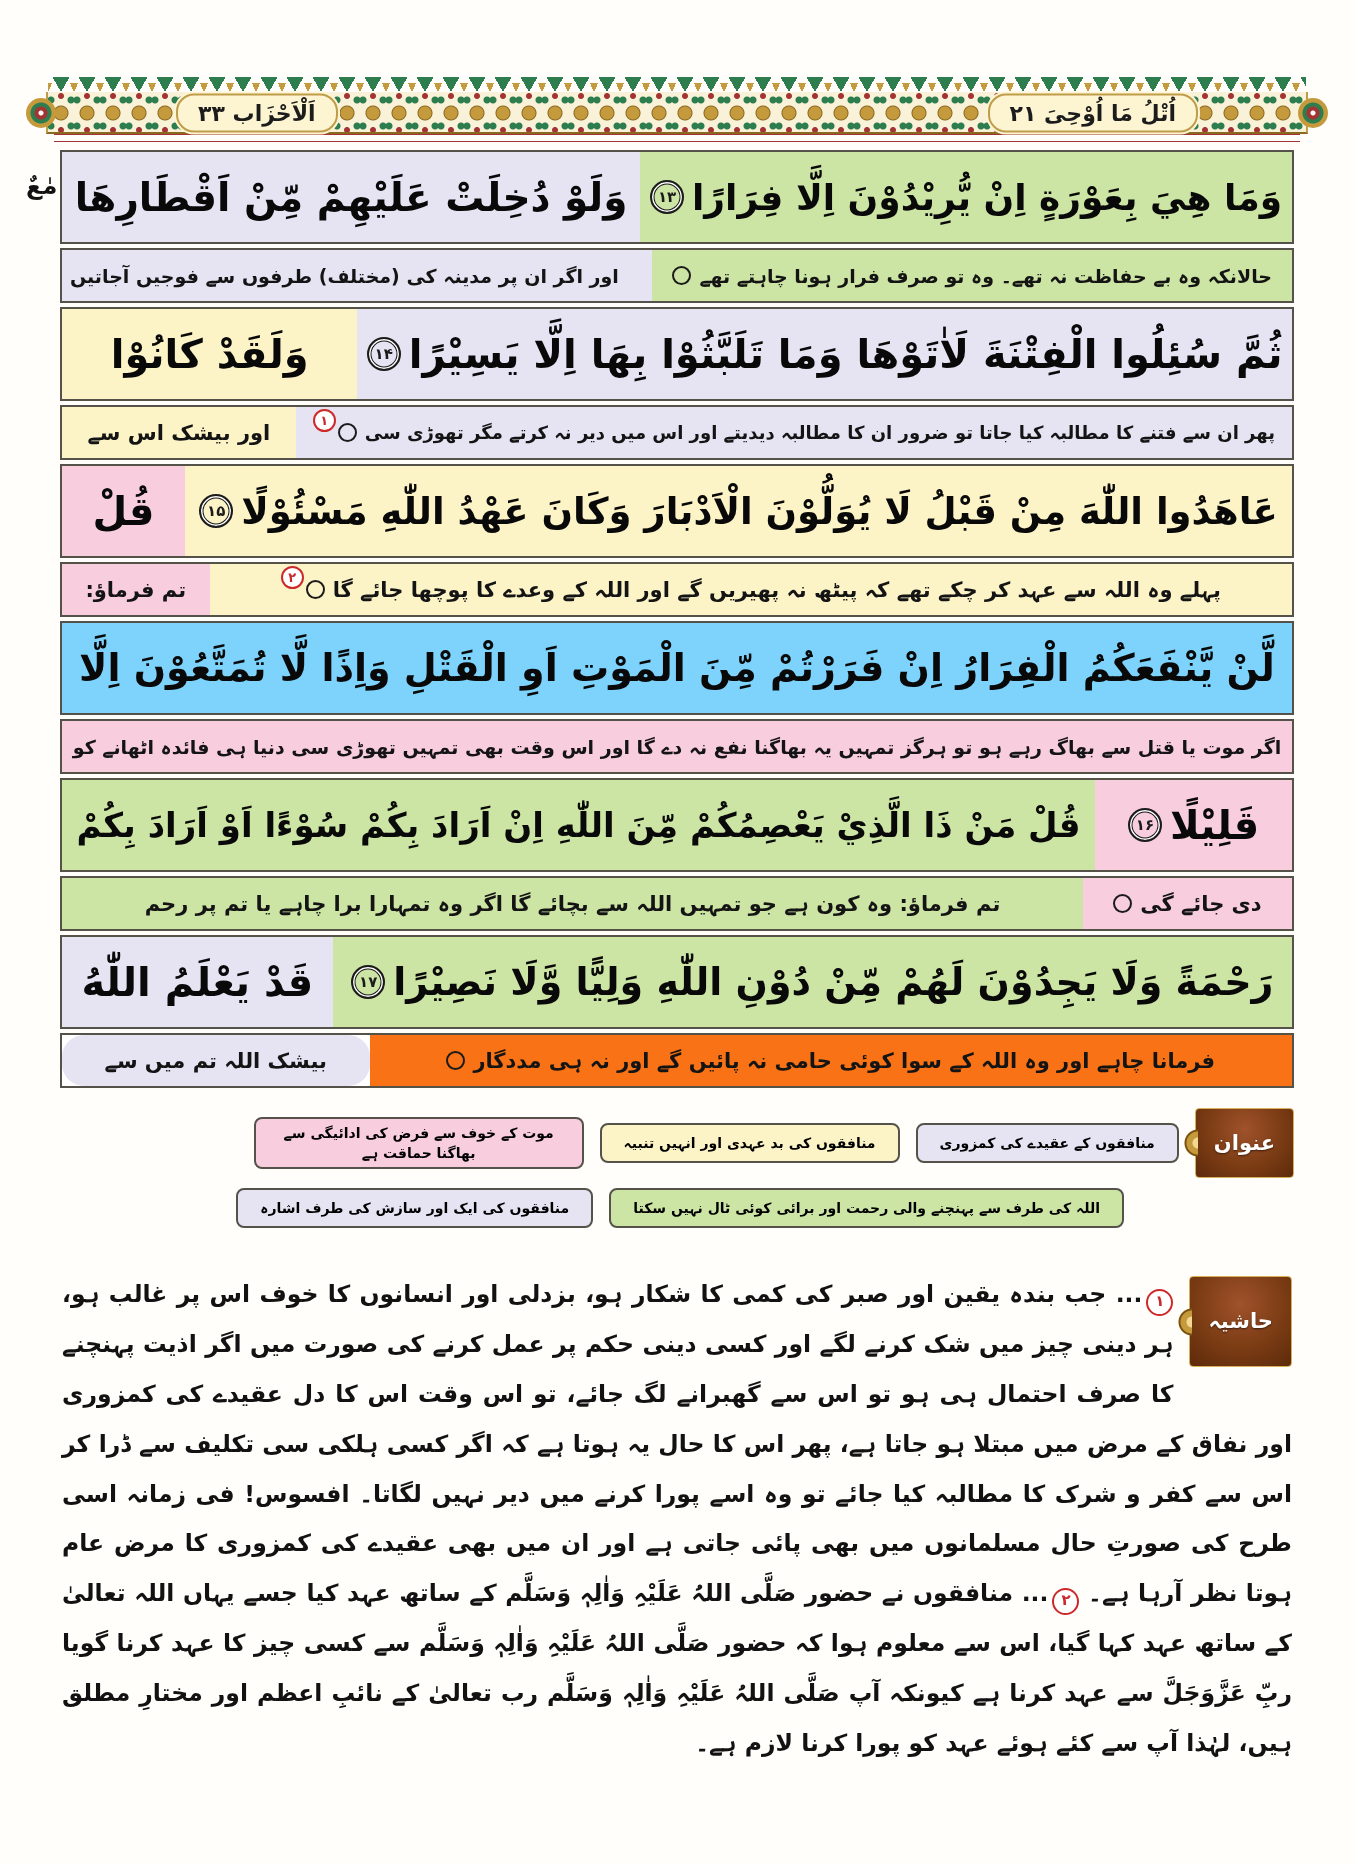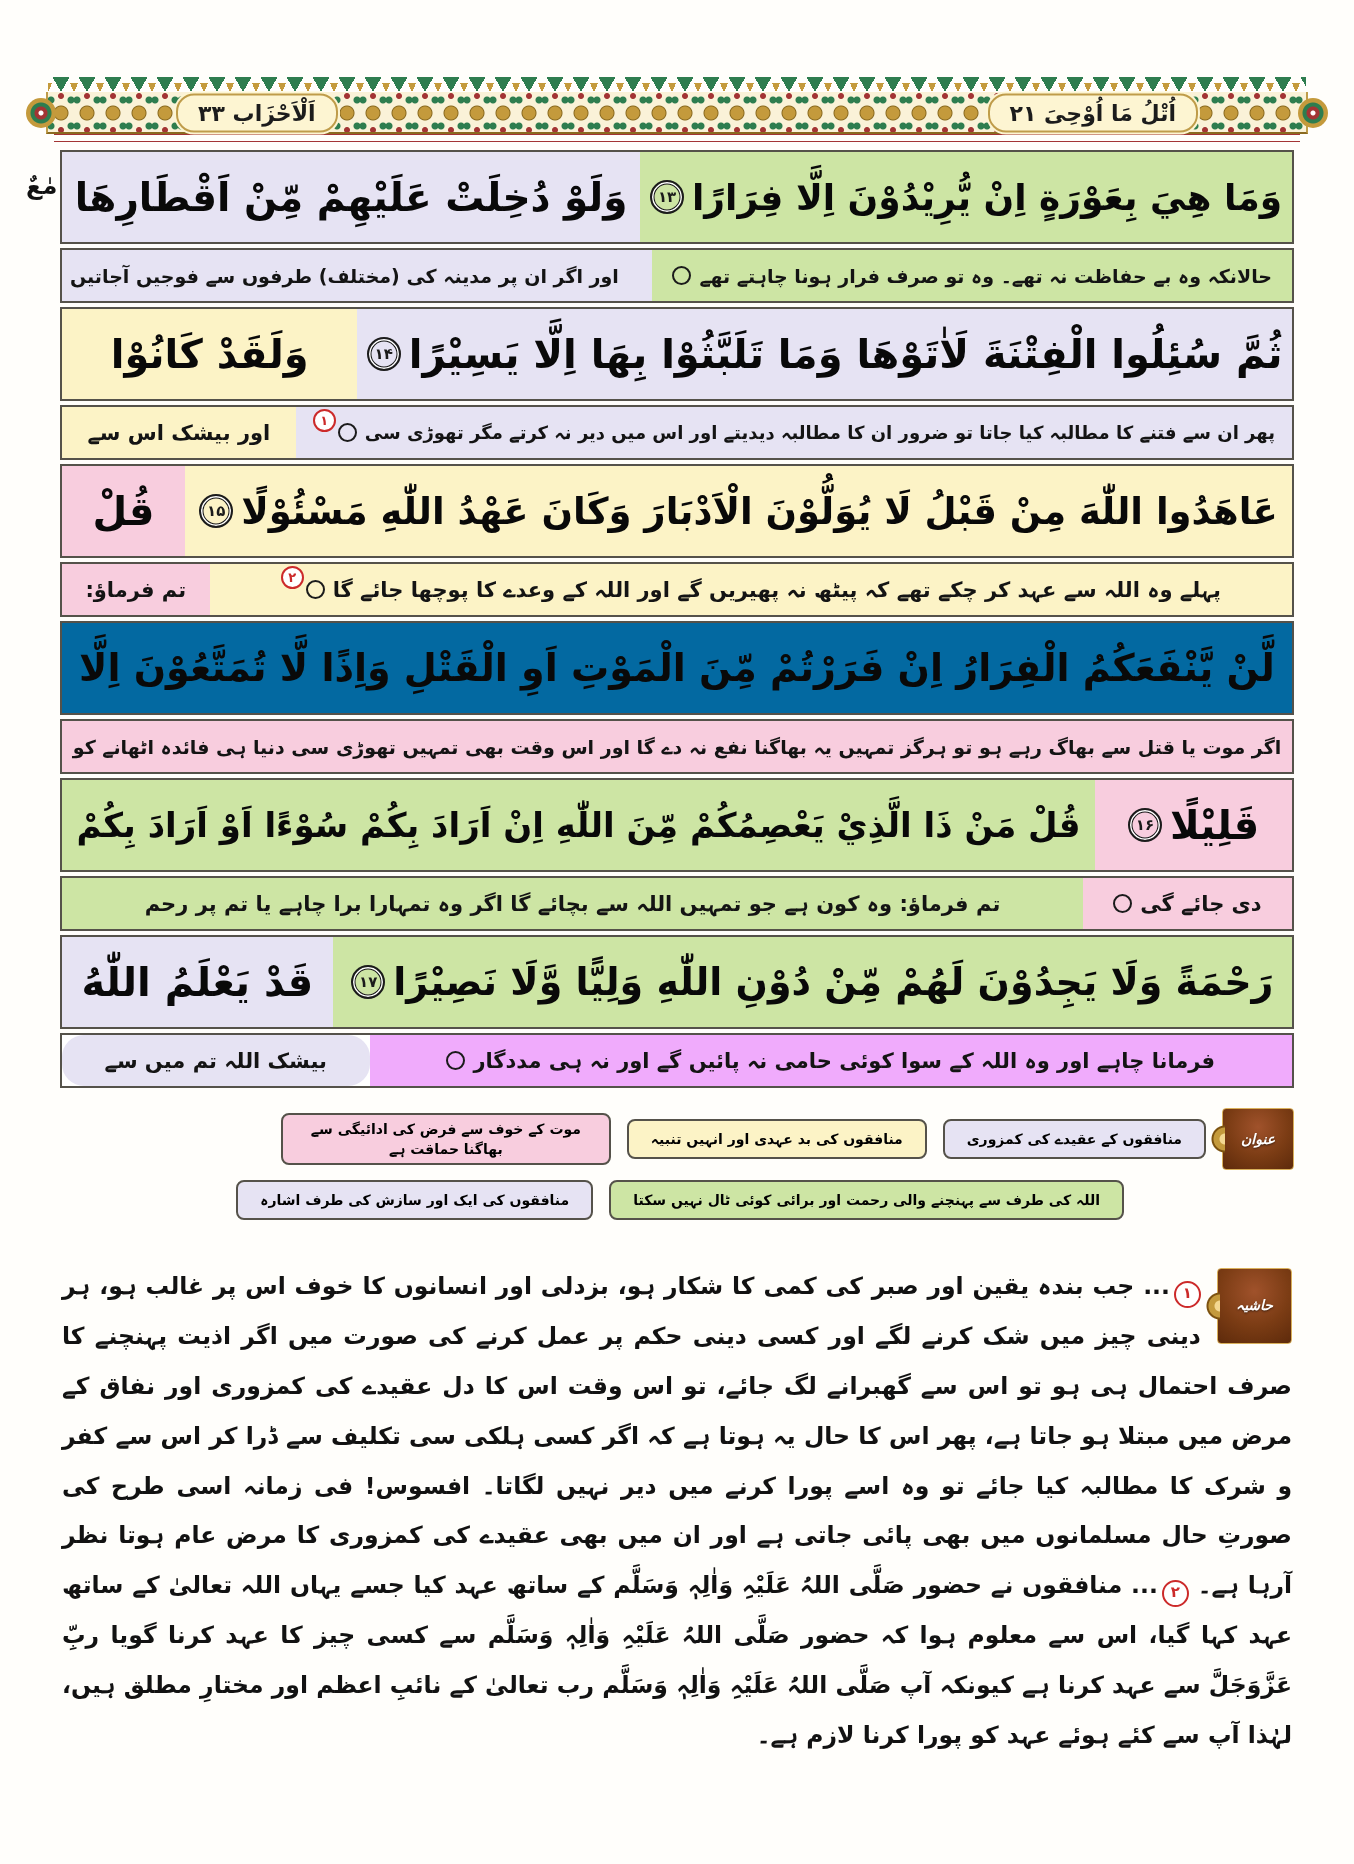--- a/index.html
+++ b/index.html
@@ -113,25 +113,24 @@
     border: 2px solid #55524a; border-radius: 8px;
     padding: 8px 22px; font-size: 14px; font-weight: bold; color:#000000;
     text-align:center; white-space: nowrap; line-height: 1.45;
   }
   .pill.wrap { white-space: normal; max-width: 330px; padding: 4px 22px; }
 
   
   .badge {
     position: relative; flex:none;
     background: radial-gradient(circle at 50% 30%, #a0522b 0%, #7b3c14 55%, #5d2a0b 100%);
-    color:#fff; font-size: 14px; font-weight: bold;
+    color:#fff; font-size: 21px; font-weight: bold;
     padding: 22px 18px; border-radius: 4px;
     border: 1.5px solid #d9b05a;
     text-shadow: 0 1px 2px rgba(0,0,0,.55);
-    font-style: italic;
   }
   .badge::before { 
     content:""; position:absolute; left:-15px; top:50%; transform: translateY(-50%);
     width: 17px; height: 30px; border-radius: 50% 0 0 50%;
     background: radial-gradient(circle at 100% 50%, #f3d891 0 5px, var(--gold,#c49a3c) 6px 11px, #7c5210 12px 13px, transparent 14px);
   }
 
   
   .footnotes { margin: 42px 62px 0; direction: rtl; }
   .footnote-para {
@@ -213,21 +212,21 @@
         <div class="seg" style="flex: 0 0 88%; background: rgb(252, 243, 198);">
           <span class="segtext">پہلے وہ اللہ سے عہد کر چکے تھے کہ پیٹھ نہ پھیریں گے اور اللہ کے وعدے کا پوچھا جائے گا</span>
           <span class="ucircle"></span>
           <span class="fnref">۲</span>
         </div>
         <div class="seg" style="flex: 0 0 12%; background: rgb(248, 205, 222);">
           <span class="segtext">تم فرماؤ:</span>
         </div>
       </div>
       <div class="vrow arabic">
-        <div class="seg" style="flex: 0 0 100%; background: #0369a1; text-align: right;">
+        <div class="seg" style="flex: 0 0 100%; background: #7dd3fc; text-align: right;">
           <span class="segtext" style="font-size: 38px;">لَّنْ يَّنْفَعَكُمُ الْفِرَارُ اِنْ فَرَرْتُمْ مِّنَ الْمَوْتِ اَوِ الْقَتْلِ وَاِذًا لَّا تُمَتَّعُوْنَ اِلَّا</span>
         </div>
       </div>
       <div class="vrow urdu">
         <div class="seg" style="flex: 0 0 100%; background: rgb(248, 205, 222);">
           <span class="segtext" style="font-size: 19px;">اگر موت یا قتل سے بھاگ رہے ہو تو ہرگز تمہیں یہ بھاگنا نفع نہ دے گا اور اس وقت بھی تمہیں تھوڑی سی دنیا ہی فائدہ اٹھانے کو</span>
         </div>
       </div>
       <div class="vrow arabic">
         <div class="seg" style="flex: 0 0 16%; background: rgb(248, 205, 222);">
@@ -250,21 +249,21 @@
       <div class="vrow arabic">
         <div class="seg" style="flex: 0 0 78%; background: rgb(205, 229, 164);">
           <span class="segtext" style="font-size: 38px;">رَحْمَةً وَلَا يَجِدُوْنَ لَهُمْ مِّنْ دُوْنِ اللّٰهِ وَلِيًّا وَّلَا نَصِيْرًا</span>
           <span class="ayah">۱۷</span>
         </div>
         <div class="seg" style="flex: 0 0 22%; background: rgb(230, 227, 243);">
           <span class="segtext">قَدْ يَعْلَمُ اللّٰهُ</span>
         </div>
       </div>
       <div class="vrow urdu">
-        <div class="seg" style="flex: 0 0 75%; background: #f0abfc;">
+        <div class="seg" style="flex: 0 0 75%; background: #f97316;">
           <span class="segtext">فرمانا چاہے اور وہ اللہ کے سوا کوئی حامی نہ پائیں گے اور نہ ہی مددگار</span>
           <span class="ucircle"></span>
         </div>
         <div class="seg" style="flex: 0 0 25%; background: rgb(230, 227, 243); border-radius: 22px;">
           <span class="segtext">بیشک اللہ تم میں سے</span>
         </div>
       </div>
     </div>
 
   <div class="topics">

